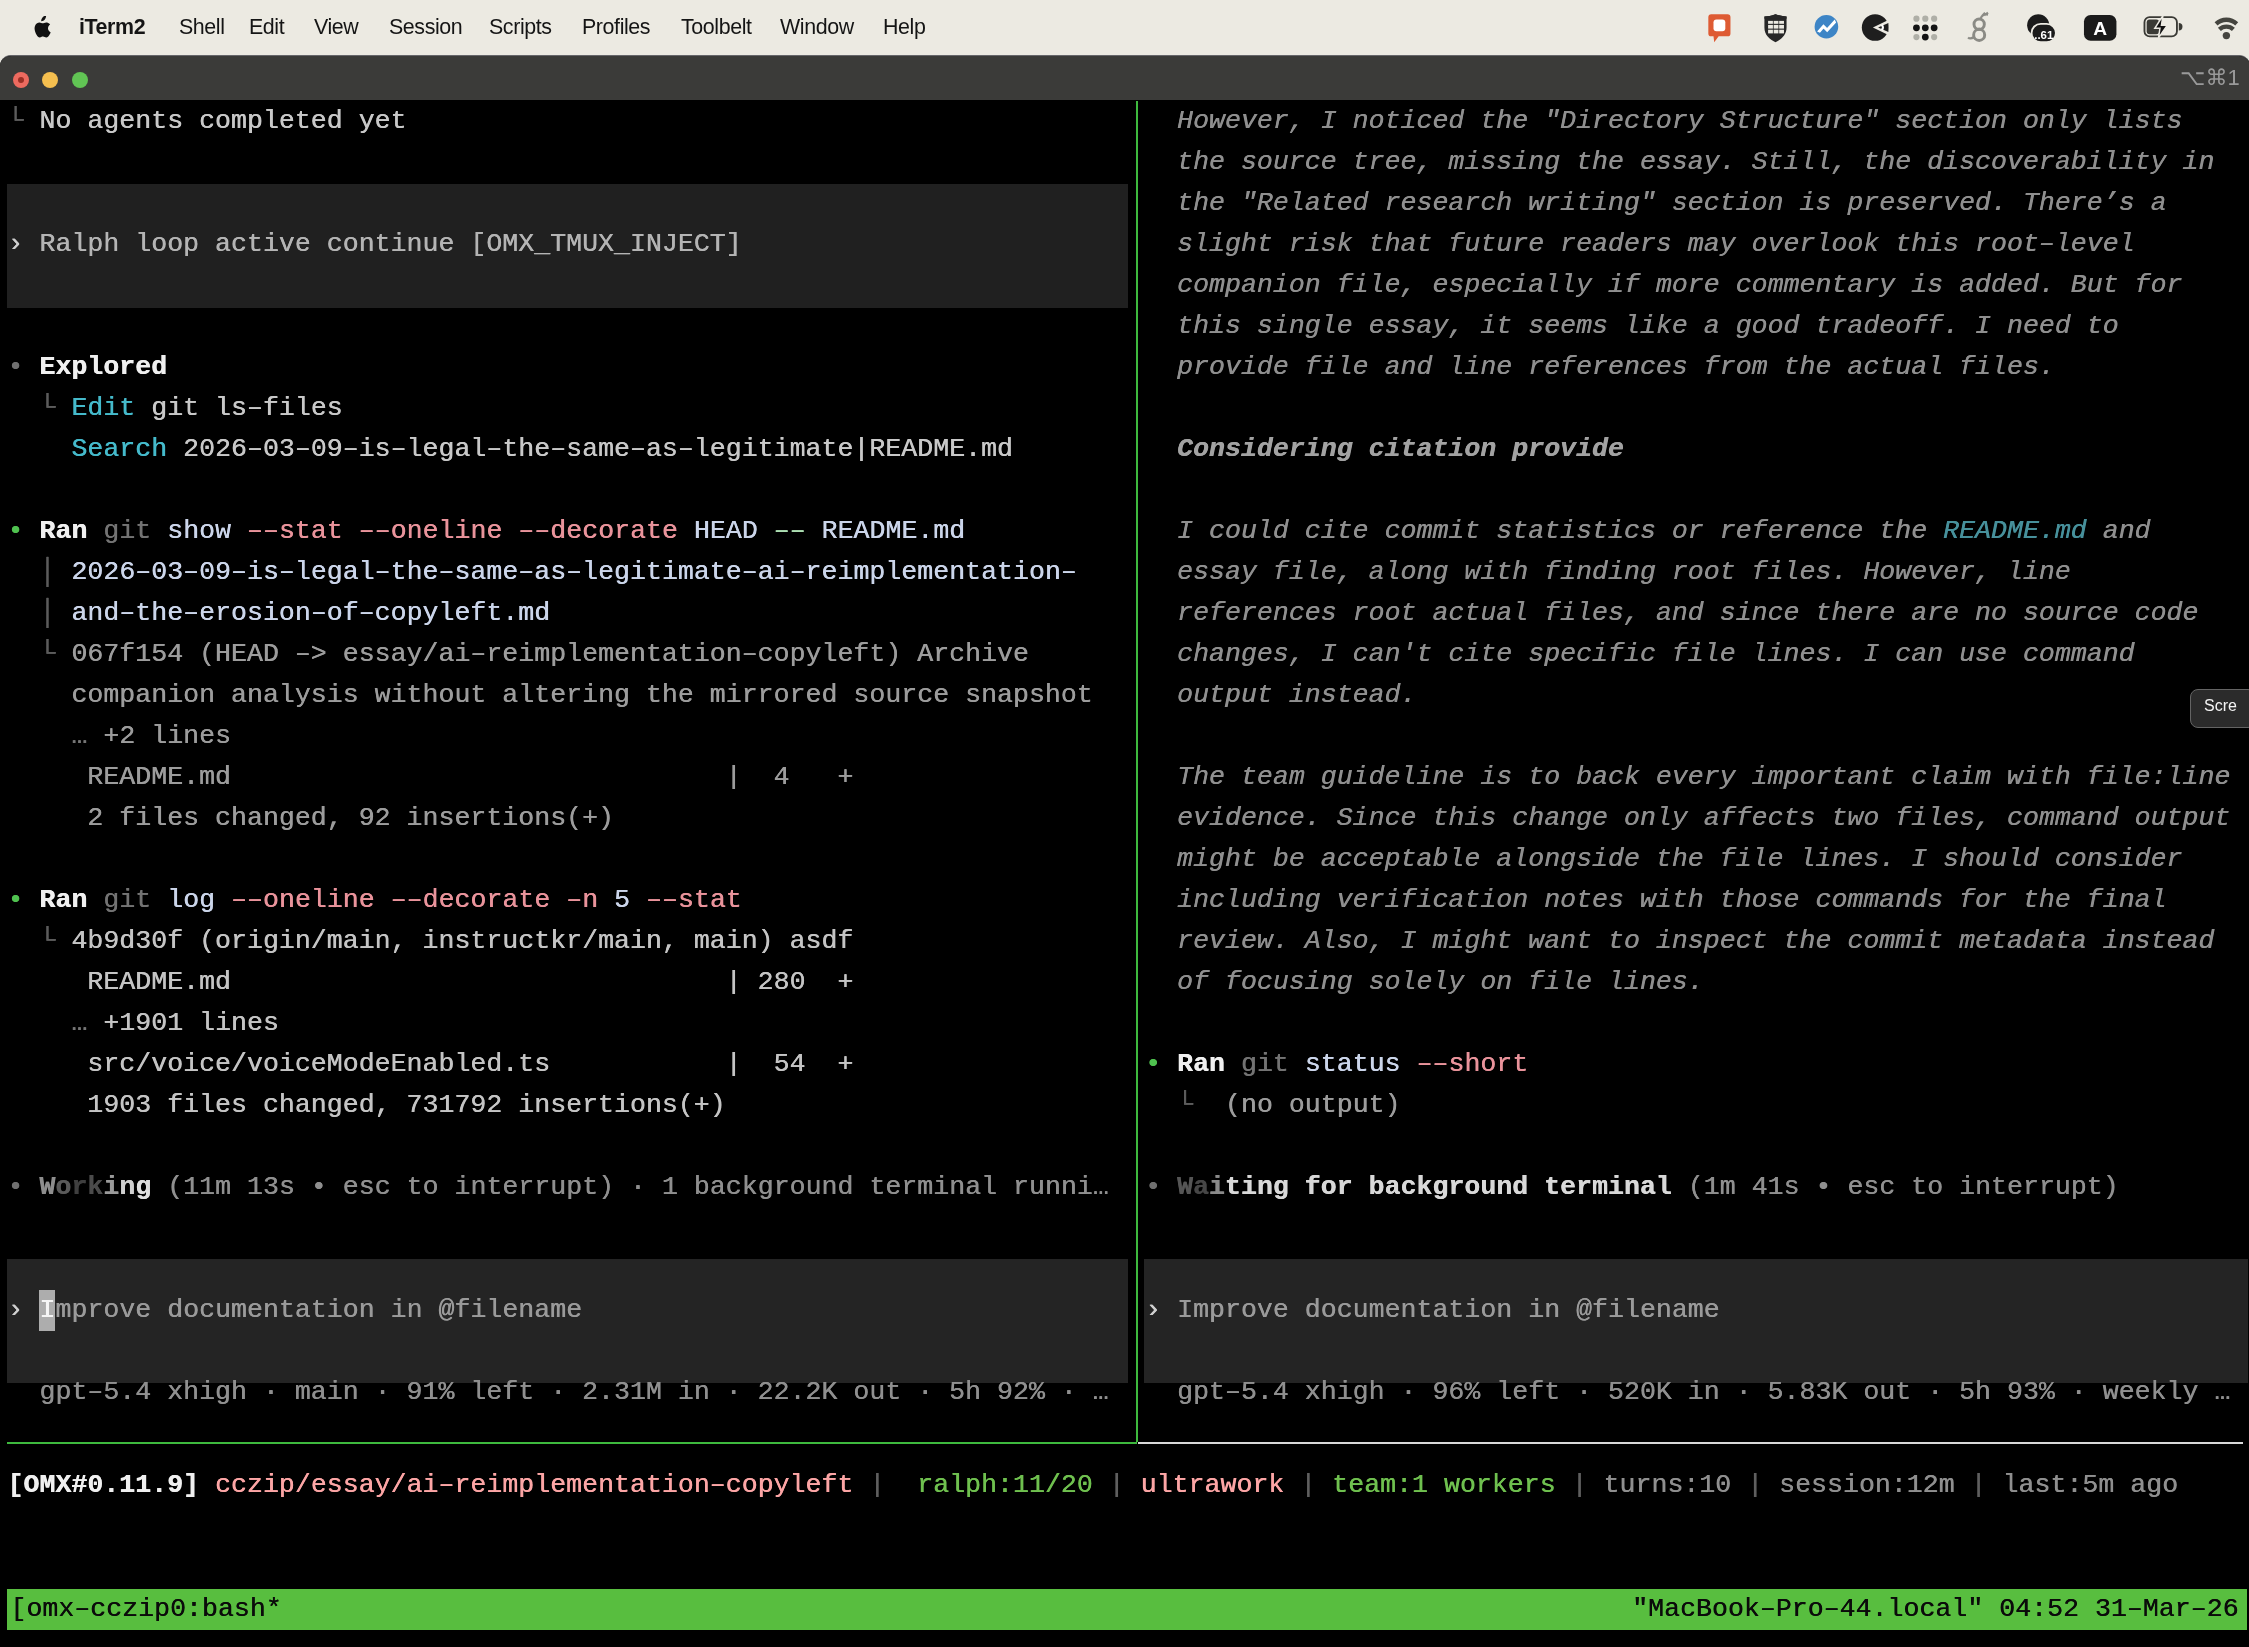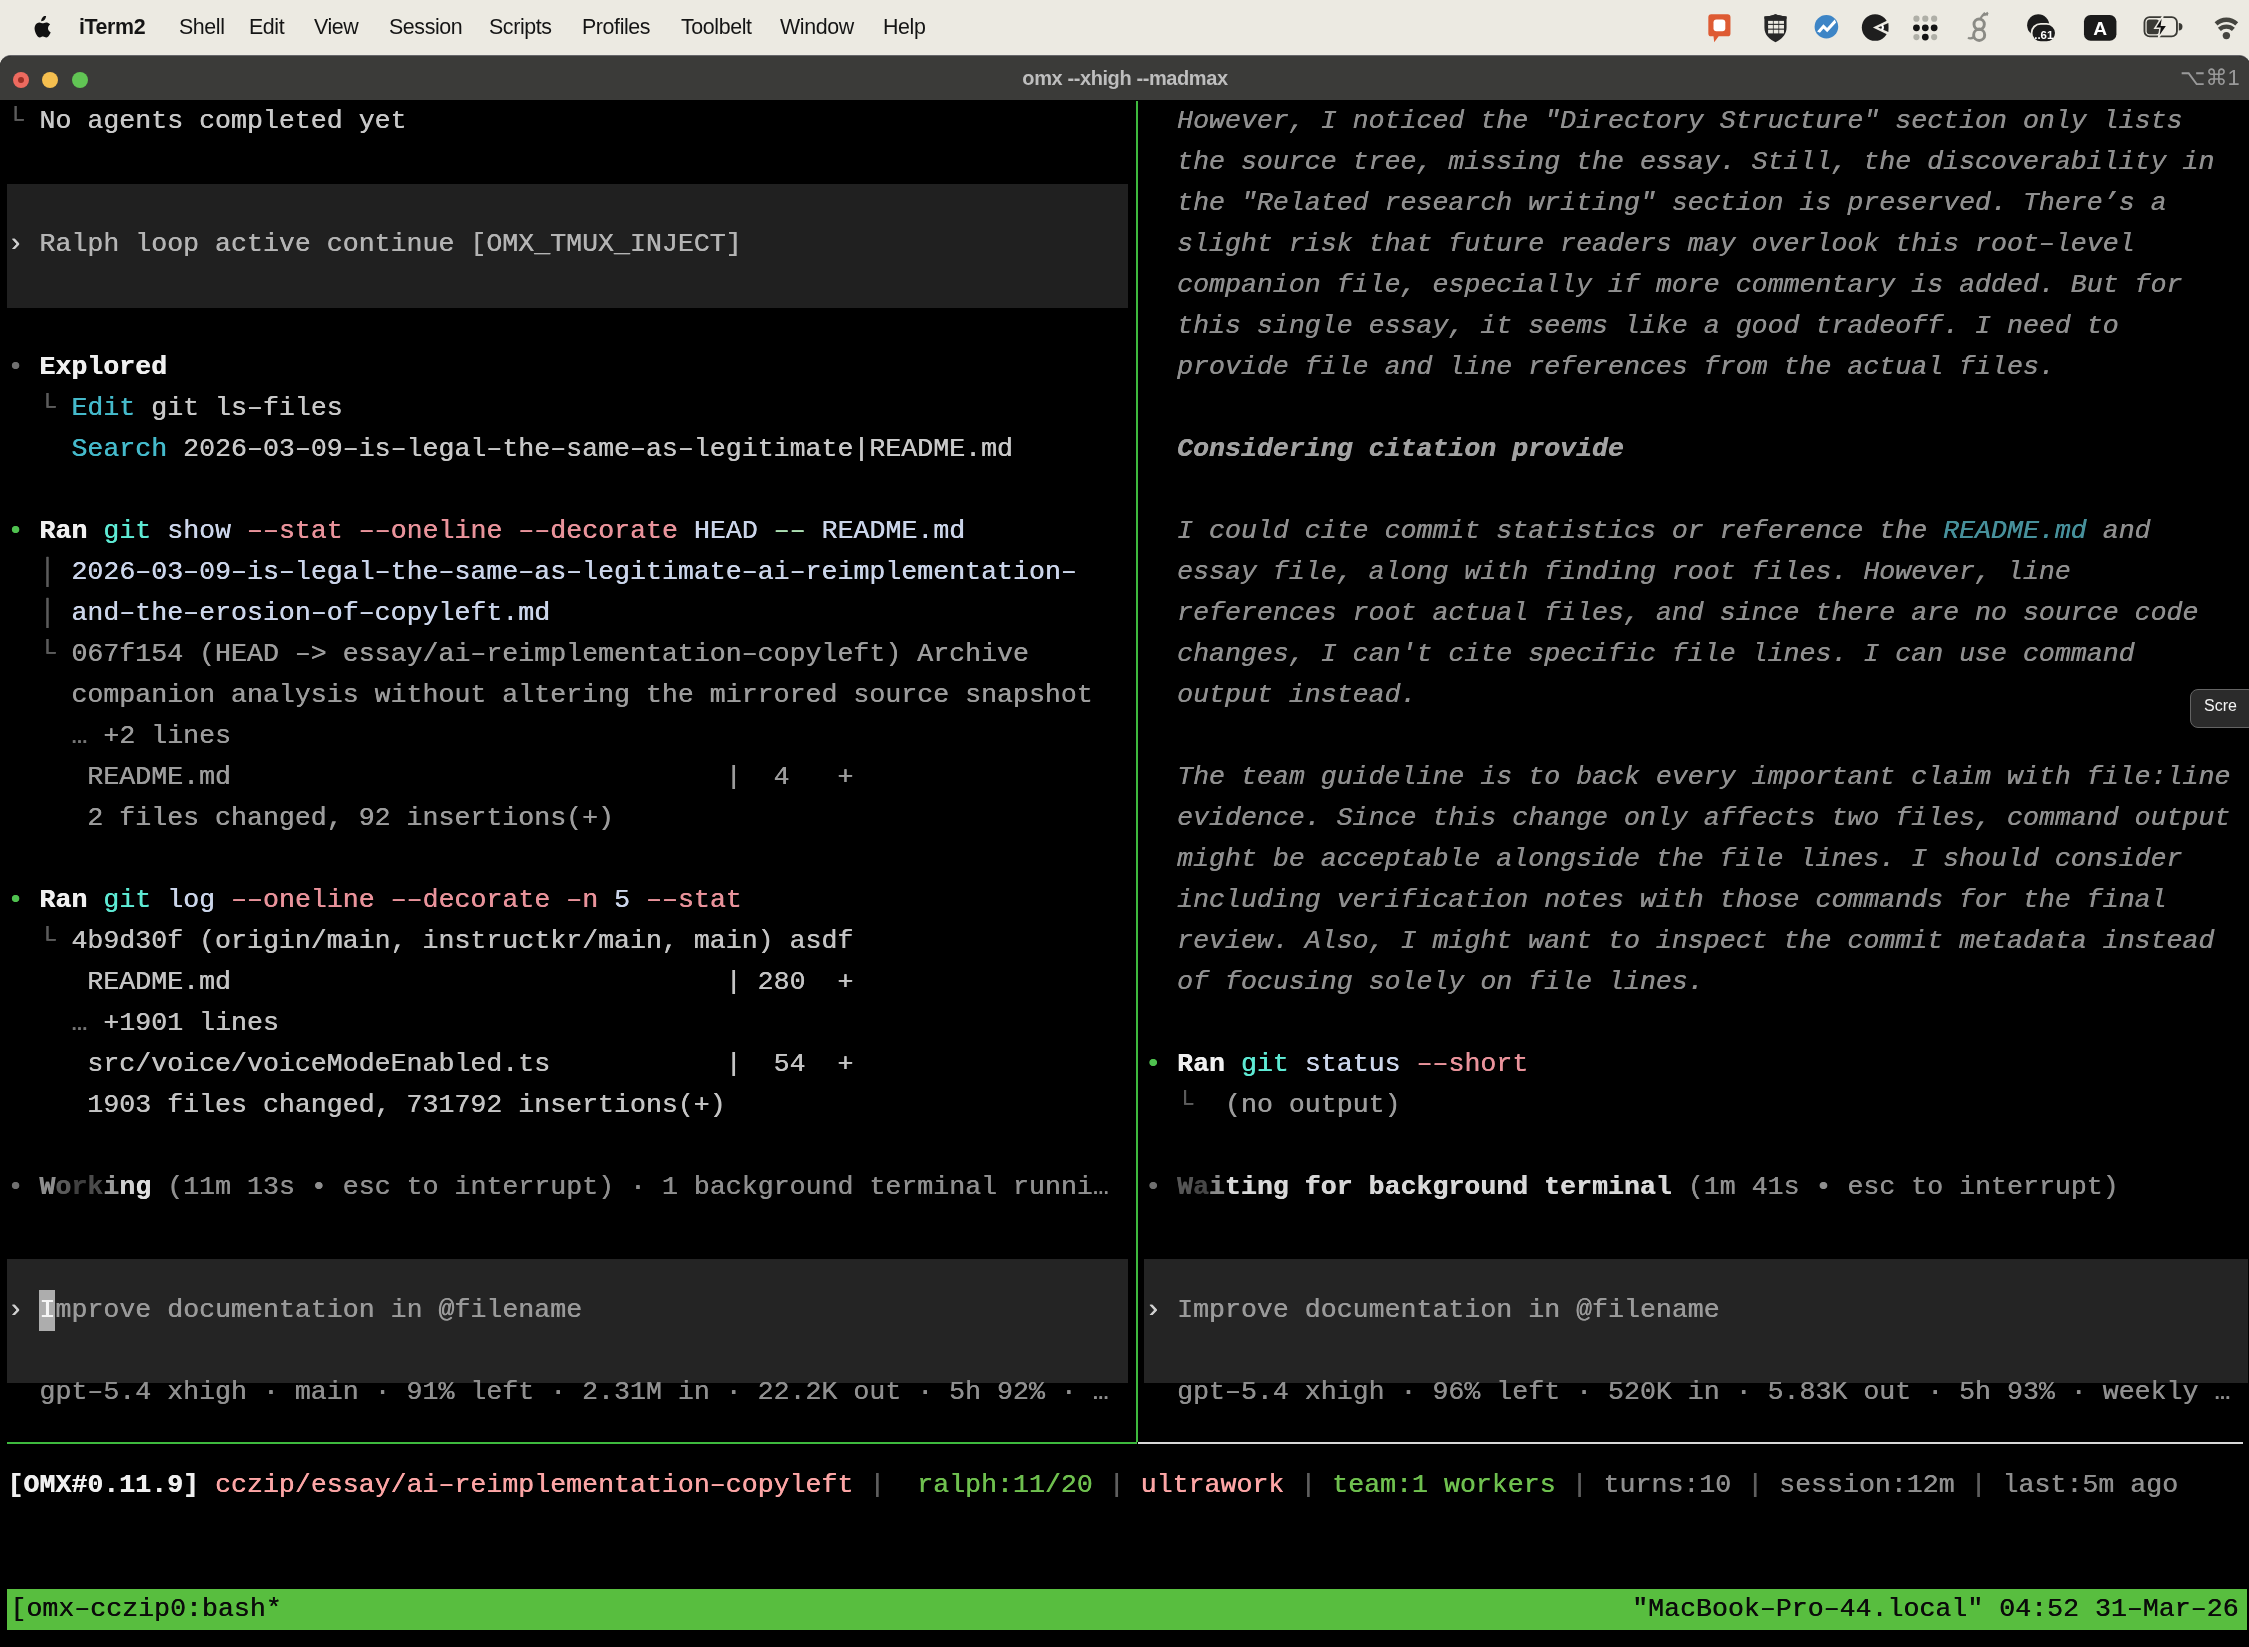--- a/index.html
+++ b/index.html
@@ -16,21 +16,21 @@
   .tl { top:15.5px; width:16px; height:16px; border-radius:50%; }
   #title { left:0; top:0; width:2250px; height:44px; text-align:center; line-height:44px;
            color:#BEBEBE; font-size:20px; font-weight:bold; letter-spacing:-0.4px; }
   #keybind { right:10.3px; top:0; height:44px; line-height:44px; color:#9A9A9A; font-size:22px;}
   
   pre, .mono { font-family:"Liberation Mono", monospace; font-size:26.6px; line-height:41px; }
   pre { position:absolute; white-space:pre; color:#C8C8C8; text-shadow:0.4px 0 0 currentColor; }
   .tr  {color:#5C5C5C} .txt {color:#C8C8C8} .g1 {color:#9C9C9C} .g2 {color:#C4C4C4}
   .dim {color:#757575} .it {color:#8F8F8F;font-style:italic}
   .ith {color:#A2A2A2;font-style:italic;font-weight:bold} .itc {color:#47909B;font-style:italic}
-  .wb {color:#F0F0F0;font-weight:bold} .blu {color:#5eead4} .pale {color:#CBD5EA}
+  .wb {color:#F0F0F0;font-weight:bold} .blu {color:#737373} .pale {color:#CBD5EA}
   .pnk {color:#E9939B} .mnt {color:#ACDFB2} .cy {color:#45BACB}
   .gb {color:#4FC14F} .gy {color:#707070} .st {color:#8F8F8F} .sep {color:#5F5F5F}
   .scy {color:#fca5a5} .sgr {color:#6FC04F} .pr {color:#CFCFCF} .ipt {color:#9A9A9A}
   .rl {color:#B4B4B4} .bsh {font-weight:bold}
   .cur {display:inline-block;width:16px;background:#ADADAD;color:#F5F5F5;}
   .box { background:#202020; }
 </style></head>
 <body>
 <div class="abs" id="menubar"></div>
 <div class="abs" id="apple"><svg width="18.5" height="23" viewBox="0 0 25 31">
@@ -130,21 +130,20 @@
     <path d="M0 8 a23 23 0 0 1 32 0 l-4 4.3 a17.3 17.3 0 0 0 -24 0 z"></path>
   </g>
 </svg></div>
 <div class="abs" id="deskstrip"></div>
 <div class="abs" id="win">
   <div class="abs" id="titlebar"></div>
   <div class="abs tl" style="left:12.5px;background:#ED6A5F"></div>
   <div class="abs" style="left:17.7px;top:20.7px;width:5.9px;height:5.9px;border-radius:50%;background:#9B2F24"></div>
   <div class="abs tl" style="left:42px;background:#F5BF4F"></div>
   <div class="abs tl" style="left:72px;background:#61C454"></div>
-  <div class="abs" id="title">omx --xhigh --madmax</div>
   <div class="abs" id="keybind">⌥⌘1</div>
 </div>
 
 <div class="abs box" style="left:7.4px;top:184px;width:1121px;height:124px"></div>
 <div class="abs box" style="left:7.4px;top:1259px;width:1121px;height:124px;background:#242424"></div>
 <div class="abs box" style="left:1144px;top:1259px;width:1104px;height:124px;background:#242424"></div>
 
 <div class="abs" style="left:1136px;top:101px;width:2.2px;height:1341px;background:#3EB93E"></div>
 <div class="abs" style="left:7.4px;top:1442px;width:1130px;height:2.2px;background:#3EB93E"></div>
 <div class="abs" style="left:1138px;top:1442px;width:1105px;height:2.2px;background:#D9D9D9"></div>

